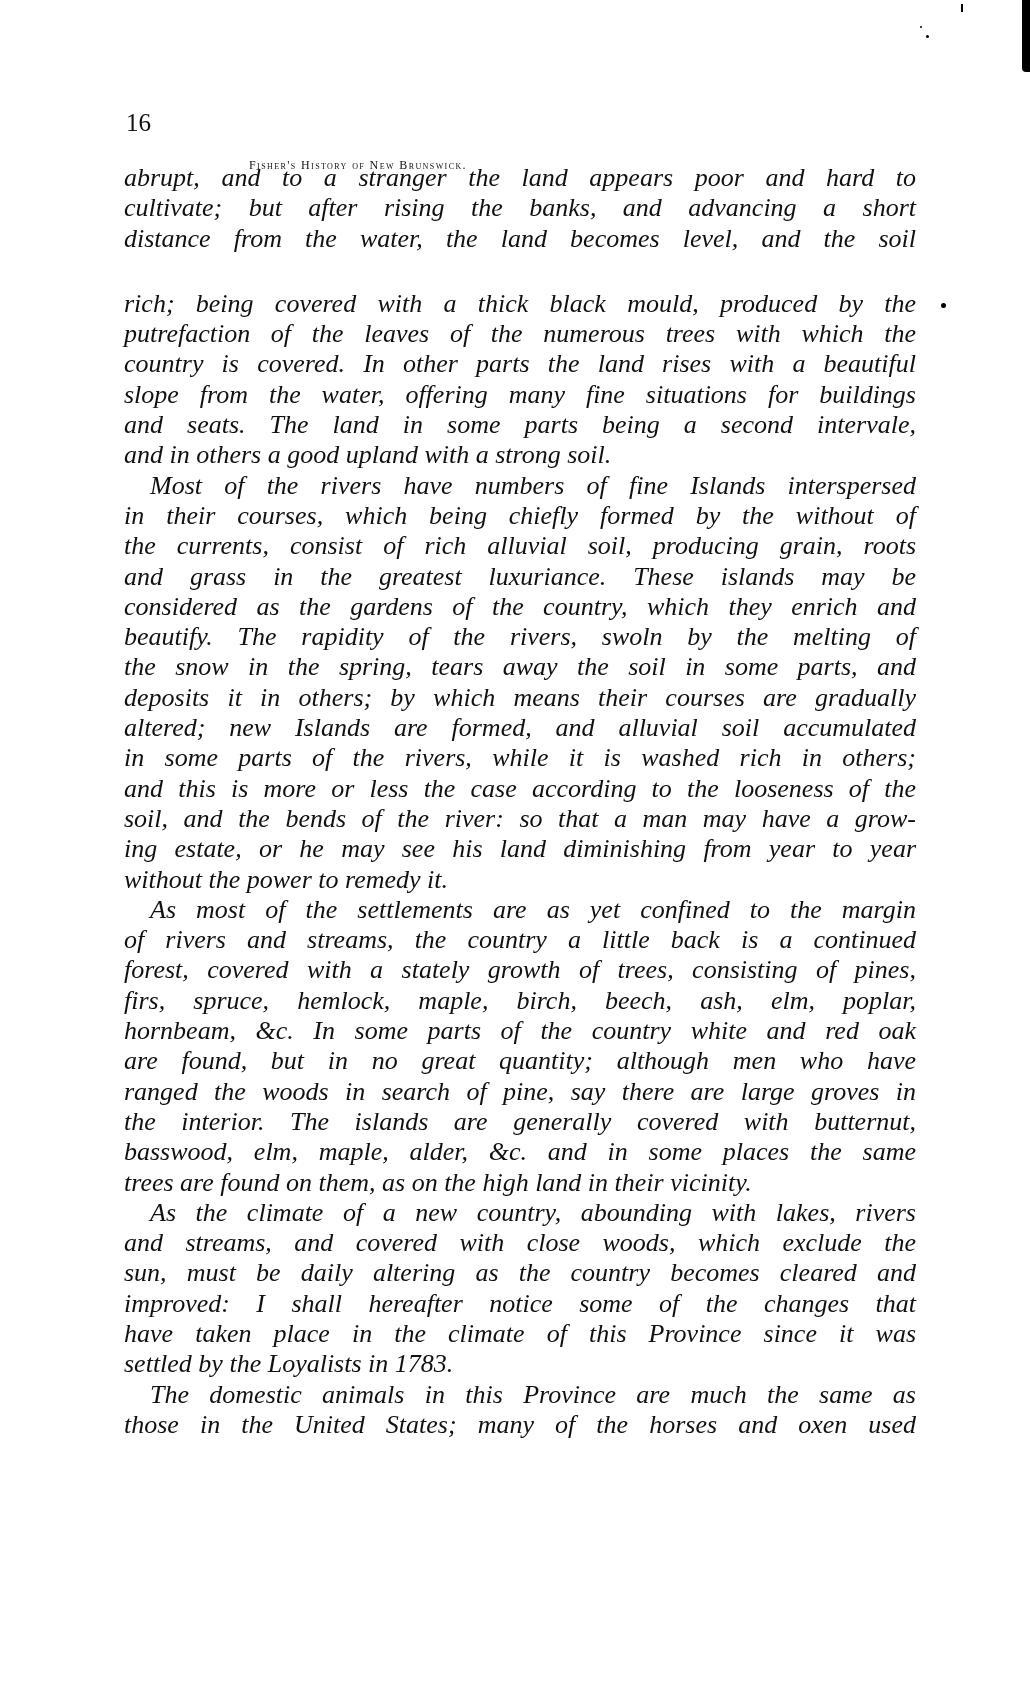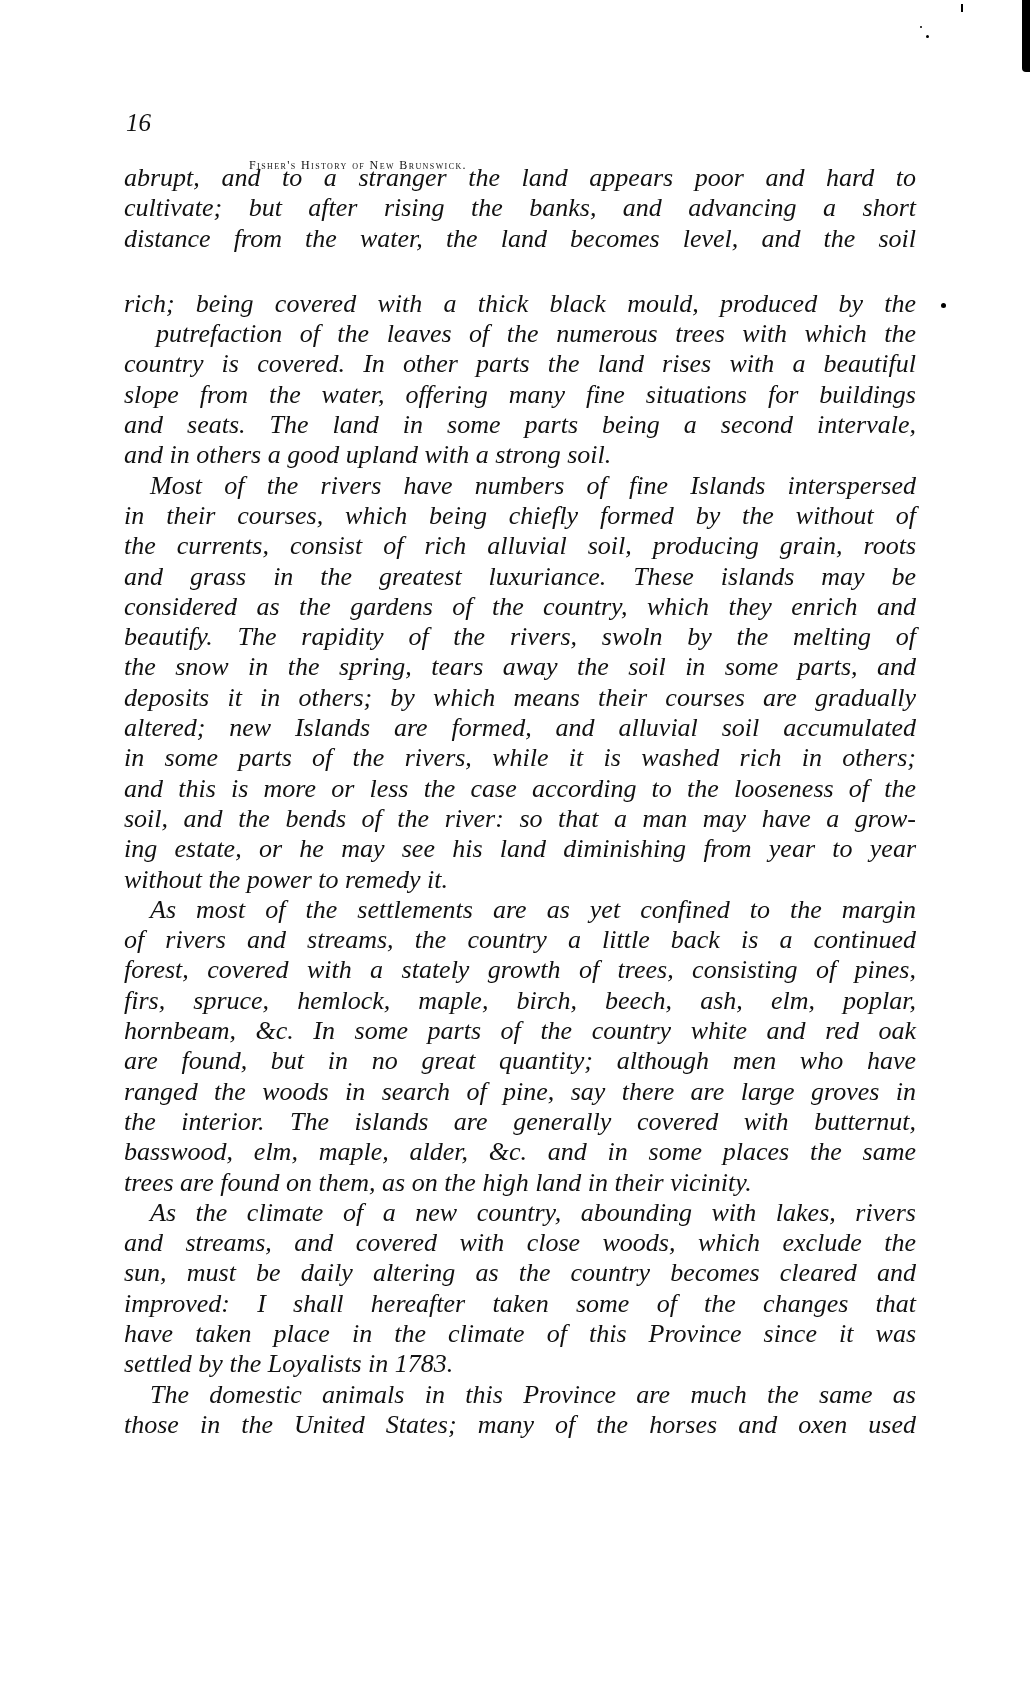--- a/index.html
+++ b/index.html
@@ -1,20 +1,20 @@
 <!DOCTYPE html>
 <html><head>
 <meta charset="utf-8">
 <style>
   html, body { margin: 0; padding: 0; background: #ffffff; }
   body { width: 1030px; height: 1703px; position: relative; overflow: hidden;
          font-family: "Liberation Serif", "DejaVu Serif", serif; color: #111111; }
   .page { position: absolute; left: 0; top: 0; width: 1030px; height: 1703px; }
   .header { position: absolute; left: 126px; top: 108px; width: 790px; height: 30px; }
-  .page-number { position: absolute; left: 0; top: 0; font-size: 25px; line-height: 30px; font-style: italic; }
+  .page-number { position: absolute; left: 0; top: 0; font-size: 25px; line-height: 30px; }
   .running-title { position: absolute; left: 123px; top: 2px; font-size: 12px; line-height: 30px;
                    letter-spacing: 1.4px; font-variant: small-caps; font-weight: normal; margin-top: 40px; }
   .body { position: absolute; left: 124px; top: 163px; width: 792px; }
   .line { display: block; height: 30.3px; line-height: 30.3px; font-size: 26px;
           text-align: justify; text-align-last: justify; white-space: nowrap; overflow: visible; font-style: italic; }
   .line.last { text-align-last: left; }
   .line.indent { padding-left: 26px; }
   .edge-mark { position: absolute; right: 0; top: 0; width: 8px; height: 72px; background: #000;
                border-radius: 0 0 0 4px; }
   .speck { position: absolute; width: 3px; height: 3px; background: #000; border-radius: 50%; }
@@ -33,21 +33,21 @@
     <span class="page-number">16</span>
     <span class="running-title">Fisher's History of New Brunswick.</span>
   </div>
 
   <div class="body" id="body">
       <div>
         <span class="line" style="white-space: nowrap; word-spacing: 0px;">abrupt, and to a stranger the land appears poor and hard to</span>
         <span class="line" style="white-space: nowrap; word-spacing: 0px;">cultivate; but after rising the banks, and advancing a short</span>
         <span class="line" style="white-space: nowrap; word-spacing: 0px;">distance from the water, the land becomes level, and the soil</span>
         <span class="line" style="white-space: nowrap; word-spacing: 0px; margin-top: 35px;">rich; being covered with a thick black mould, produced by the</span>
-        <span class="line" style="white-space: nowrap; word-spacing: 0px; margin-left: 32px;">putrefaction of the leaves of the numerous trees with which the</span>
+        <span class="line" style="white-space: nowrap; word-spacing: 0px;">putrefaction of the leaves of the numerous trees with which the</span>
         <span class="line" style="white-space: nowrap; word-spacing: 0px;">country is covered. In other parts the land rises with a beautiful</span>
         <span class="line" style="white-space: nowrap; word-spacing: 0px;">slope from the water, offering many fine situations for buildings</span>
         <span class="line" style="white-space: nowrap; word-spacing: 0px;">and seats. The land in some parts being a second intervale,</span>
         <span class="line last" style="white-space: nowrap;">and in others a good upland with a strong soil.</span>
       </div>
       <div>
         <span class="line indent" style="white-space: nowrap; word-spacing: 0px;">Most of the rivers have numbers of fine Islands interspersed</span>
         <span class="line" style="white-space: nowrap; word-spacing: 0px;">in their courses, which being chiefly formed by the without of</span>
         <span class="line" style="white-space: nowrap; word-spacing: 0px;">the currents, consist of rich alluvial soil, producing grain, roots</span>
         <span class="line" style="white-space: nowrap; word-spacing: 0px;">and grass in the greatest luxuriance. These islands may be</span>
@@ -71,21 +71,21 @@
         <span class="line" style="white-space: nowrap; word-spacing: 0px;">are found, but in no great quantity; although men who have</span>
         <span class="line" style="white-space: nowrap; word-spacing: 0px;">ranged the woods in search of pine, say there are large groves in</span>
         <span class="line" style="white-space: nowrap; word-spacing: 0px;">the interior. The islands are generally covered with butternut,</span>
         <span class="line" style="white-space: nowrap; word-spacing: 0px;">basswood, elm, maple, alder, &amp;c. and in some places the same</span>
         <span class="line last" style="white-space: nowrap;">trees are found on them, as on the high land in their vicinity.</span>
       </div>
       <div>
         <span class="line indent" style="white-space: nowrap; word-spacing: 0px;">As the climate of a new country, abounding with lakes, rivers</span>
         <span class="line" style="white-space: nowrap; word-spacing: 0px;">and streams, and covered with close woods, which exclude the</span>
         <span class="line" style="white-space: nowrap; word-spacing: 0px;">sun, must be daily altering as the country becomes cleared and</span>
-        <span class="line" style="white-space: nowrap; word-spacing: 0px;">improved: I shall hereafter taken some of the changes that</span>
+        <span class="line" style="white-space: nowrap; word-spacing: 0px;">improved: I shall hereafter notice some of the changes that</span>
         <span class="line" style="white-space: nowrap; word-spacing: 0px;">have taken place in the climate of this Province since it was</span>
         <span class="line last" style="white-space: nowrap;">settled by the Loyalists in 1783.</span>
       </div>
       <div>
         <span class="line indent" style="white-space: nowrap; word-spacing: 0px;">The domestic animals in this Province are much the same as</span>
         <span class="line" style="white-space: nowrap; word-spacing: 0px;">those in the United States; many of the horses and oxen used</span>
       </div>
     </div>
 </div>
 

